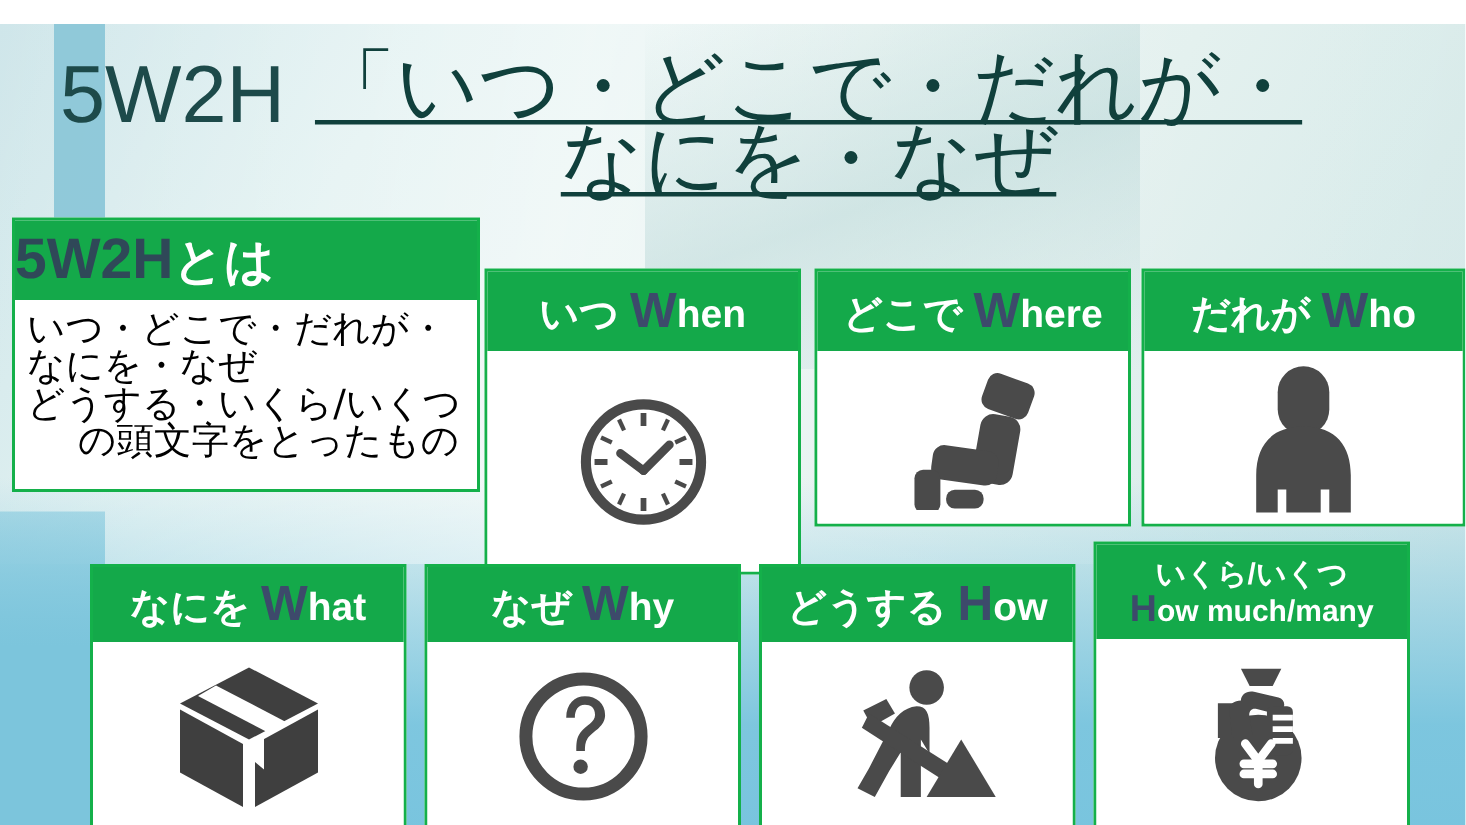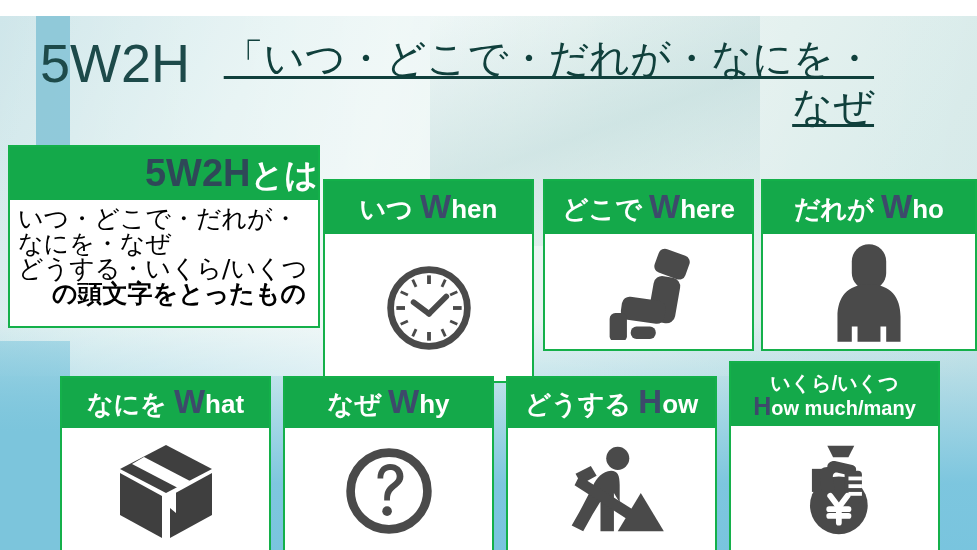--- a/index.html
+++ b/index.html
@@ -88,24 +88,24 @@
   .title-main {
     font-size: 54px;
     line-height: 58px;
     color: #1d4a4a;
     font-weight: 400;
     white-space: nowrap;
     letter-spacing: 0px;
     font-family: "Liberation Sans", "DejaVu Sans", sans-serif;
   }
   .title-sub {
-    font-size: 40px;
+    font-size: 54px;
     line-height: 48px;
     color: #10403c;
-    text-align: right;
+    text-align: center;
     width: 670px;
     font-family: "DejaVu Sans", "Liberation Sans", sans-serif;
   }
   .title-sub .u {
     text-decoration: underline;
     text-decoration-thickness: 3px;
     text-underline-offset: 4px;
     display: inline;
   }
 
@@ -117,21 +117,21 @@
     width: 312px;
     border: 2px solid #14b04a;
     background: #ffffff;
     box-sizing: border-box;
   }
   .defbox-head {
     background: #14a94a;
     height: 53px;
     display: flex;
     align-items: center;
-    justify-content: flex-end;
+    justify-content: flex-start;
     box-sizing: border-box;
   }
   .defbox-head-text {
     color: #ffffff;
     font-weight: bold;
     font-size: 33px;
     line-height: 33px;
     white-space: nowrap;
   }
   .defbox-head-text .hl {
@@ -147,21 +147,20 @@
   .defbox-body p {
     margin: 0;
     font-size: 25px;
     line-height: 25px;
     color: #000000;
     font-family: "DejaVu Sans", "Liberation Sans", sans-serif;
     white-space: nowrap;
   }
   .defbox-body p.indent {
     padding-left: 34px;
-    font-weight: bold;
   }
 
   
   .card {
     position: absolute;
     border: 2px solid #14b04a;
     background: #ffffff;
     box-sizing: border-box;
     display: flex;
     flex-direction: column;

